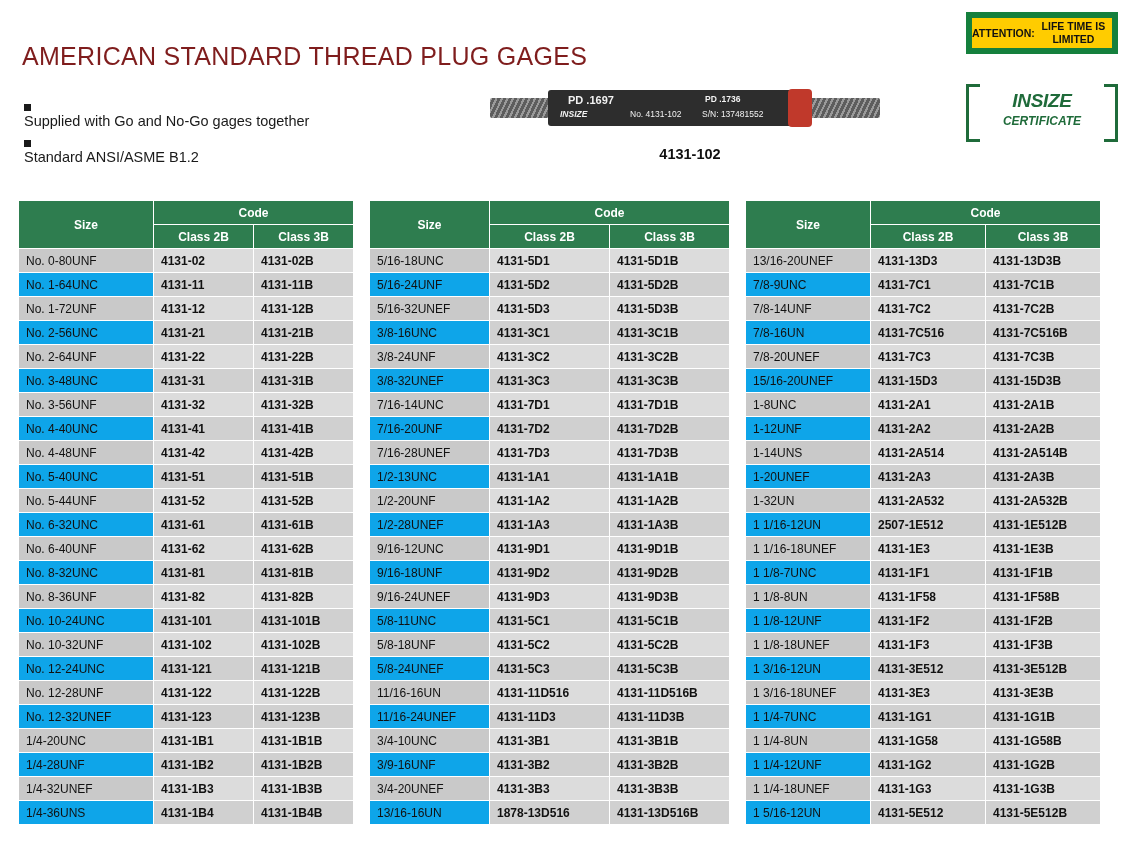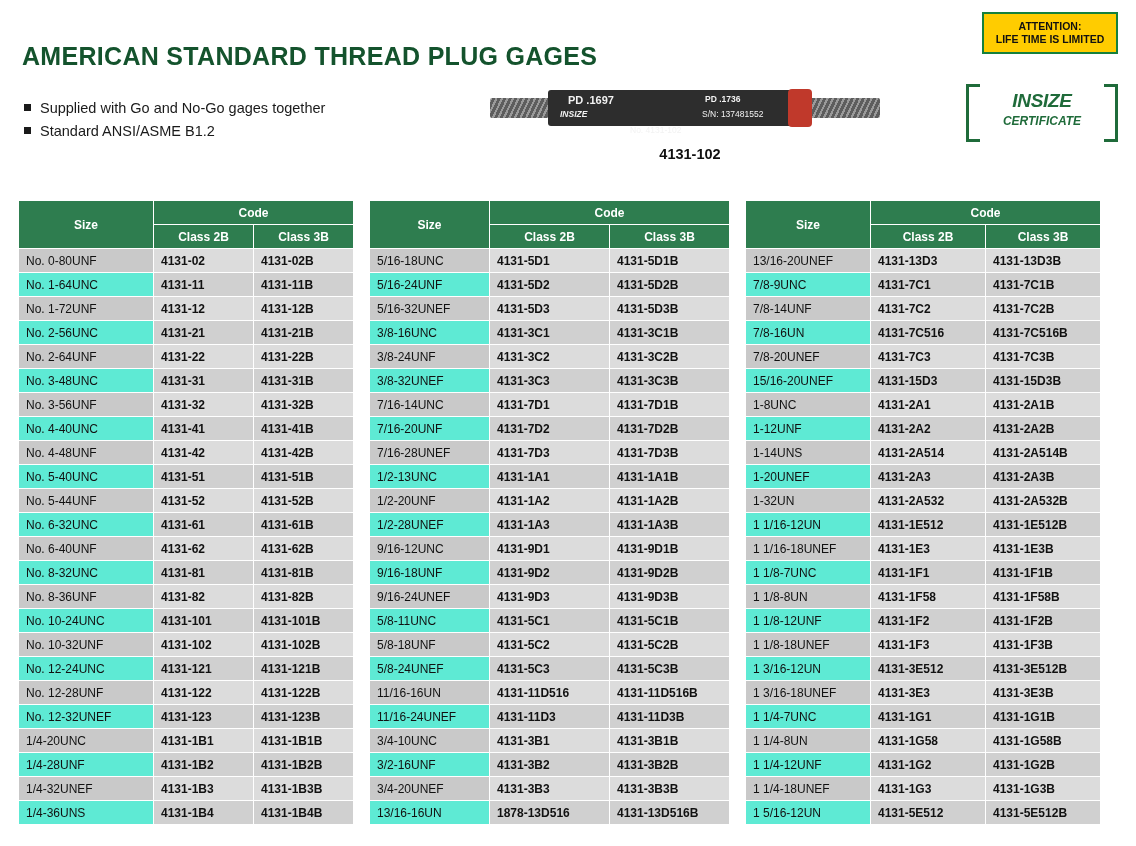--- a/index.html
+++ b/index.html
@@ -11,54 +11,55 @@
     color: #1a1a1a;
     overflow: hidden;
   }
   .page { position: relative; width: 1136px; height: 846px; }
 
   
   .title {
     position: absolute;
     left: 22px; top: 12px;
     font-size: 25px;
-    font-weight: bold;
+    font-weight: normal;
     letter-spacing: 0.3px;
-    color: #14532d;
+    color: #7f1d1d;
     margin-top: 30px;
   }
 
   .features {
     position: absolute;
     left: 24px; top: 98px;
     font-size: 14.5px;
     line-height: 20px;
   }
   .features .feat {
     display: flex;
     align-items: flex-start;
     margin-bottom: 3px;
+    flex-direction: column;
   }
   .features .bullet {
     width: 7px; height: 7px;
     background: #1a1a1a;
     margin-right: 9px;
     margin-top: 6px;
     flex: none;
   }
 
   
   .attention {
     position: absolute;
     right: 18px; top: 12px;
-    width: 136px; height: 42px;
+    width: 152px; height: 42px;
     background: #ffcc00;
-    border: 2px solid #15803d;
+    border: 6px solid #15803d;
     display: flex;
-    flex-direction: column;
+    flex-direction: row;
     align-items: center;
     justify-content: center;
     font-size: 10.5px;
     font-weight: bold;
     color: #111;
     line-height: 13px;
     text-align: center;
   }
 
   
@@ -126,21 +127,21 @@
   .gage .pd-right {
     position: absolute; left: 225px; top: 16px;
     color: #f2f2f2; font-size: 8.5px; font-weight: bold;
   }
   .gage .brand {
     position: absolute; left: 80px; top: 31px;
     color: #f2f2f2; font-size: 8.5px; font-weight: bold; font-style: italic;
   }
   .gage .model {
     position: absolute; left: 150px; top: 31px;
-    color: #f2f2f2; font-size: 8.5px; margin-top: 16px;
+    color: #f2f2f2; font-size: 8.5px;
   }
   .gage .serial {
     position: absolute; left: 222px; top: 31px;
     color: #f2f2f2; font-size: 8.5px;
   }
   .gage-caption {
     position: absolute;
     left: 480px; top: 146px;
     width: 420px;
     text-align: center;
@@ -181,21 +182,21 @@
     color: #111;
     text-align: left;
     font-weight: normal;
   }
   td.code-cell {
     background: #dcdcdc;
     color: #111;
     text-align: left;
     font-weight: bold;
   }
-  tr.alt td.size-cell { background: #5eead4; }
+  tr.alt td.size-cell { background: #0ea5e9; }
   tr.alt td.code-cell { background: #d0d0d0; }
 
   
   .t1 .c-size { width: 135px; }
   .t1 .c-code { width: 100px; }
   .t2 .c-size { width: 120px; }
   .t2 .c-code { width: 120px; }
   .t3 .c-size { width: 125px; }
   .t3 .c-code { width: 115px; }
 </style>
@@ -492,21 +493,21 @@
             <td class="size-cell c-size">11/16-24UNEF</td>
             <td class="code-cell c-code">4131-11D3</td>
             <td class="code-cell c-code">4131-11D3B</td>
           </tr>
           <tr>
             <td class="size-cell c-size">3/4-10UNC</td>
             <td class="code-cell c-code">4131-3B1</td>
             <td class="code-cell c-code">4131-3B1B</td>
           </tr>
           <tr class="alt">
-            <td class="size-cell c-size">3/2-16UNF</td>
+            <td class="size-cell c-size">3/9-16UNF</td>
             <td class="code-cell c-code">4131-3B2</td>
             <td class="code-cell c-code">4131-3B2B</td>
           </tr>
           <tr>
             <td class="size-cell c-size">3/4-20UNEF</td>
             <td class="code-cell c-code">4131-3B3</td>
             <td class="code-cell c-code">4131-3B3B</td>
           </tr>
           <tr class="alt">
             <td class="size-cell c-size">13/16-16UN</td>
@@ -578,21 +579,21 @@
             <td class="code-cell c-code">4131-2A3</td>
             <td class="code-cell c-code">4131-2A3B</td>
           </tr>
           <tr>
             <td class="size-cell c-size">1-32UN</td>
             <td class="code-cell c-code">4131-2A532</td>
             <td class="code-cell c-code">4131-2A532B</td>
           </tr>
           <tr class="alt">
             <td class="size-cell c-size">1 1/16-12UN</td>
-            <td class="code-cell c-code">4131-1E512</td>
+            <td class="code-cell c-code">2507-1E512</td>
             <td class="code-cell c-code">4131-1E512B</td>
           </tr>
           <tr>
             <td class="size-cell c-size">1 1/16-18UNEF</td>
             <td class="code-cell c-code">4131-1E3</td>
             <td class="code-cell c-code">4131-1E3B</td>
           </tr>
           <tr class="alt">
             <td class="size-cell c-size">1 1/8-7UNC</td>
             <td class="code-cell c-code">4131-1F1</td>

